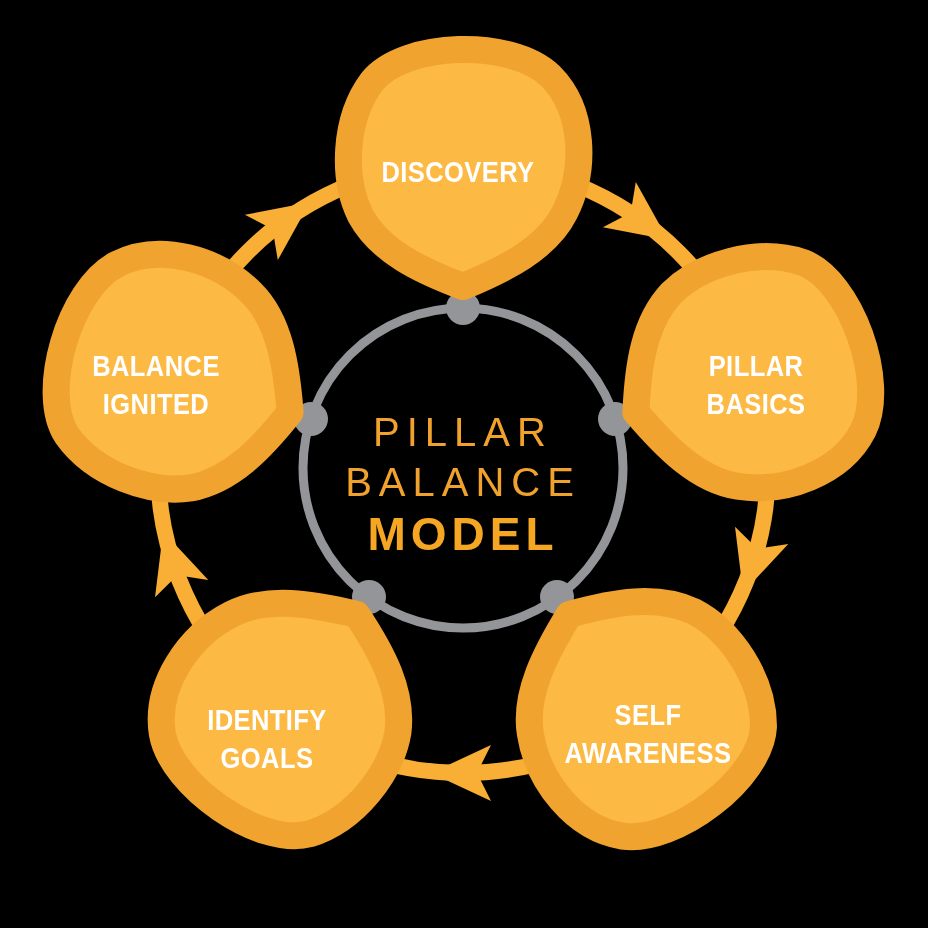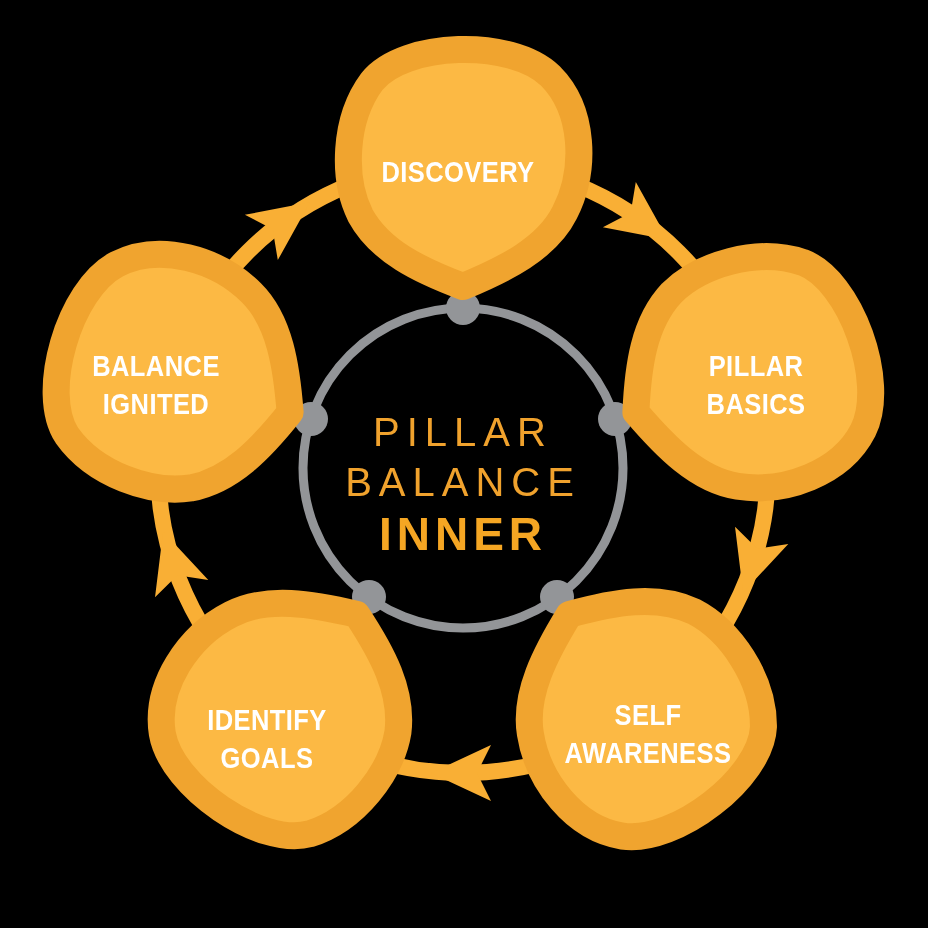--- a/index.html
+++ b/index.html
@@ -110,21 +110,21 @@
     <g transform="translate(173,562) rotate(252)">
       <path d="M 32 0 L -28 28 L -14 0 L -28 -28 Z" fill="#F9AF35"></path>
     </g>
   </svg>
 
   <div class="overlay">
 
     <div class="center-title">
       <div class="title-thin" style="color: rgb(240, 162, 45);">PILLAR</div>
       <div class="title-thin" style="color: rgb(240, 162, 45);">BALANCE</div>
-      <div class="title-bold" style="color: rgb(245, 166, 35);">INNER</div>
+      <div class="title-bold" style="color: rgb(245, 166, 35);">MODEL</div>
     </div>
 
     <div class="blob-label" style="left: 458px; top: 172px; color: rgb(255, 255, 255);">
       <div>DISCOVERY</div>
     </div>
 
     <div class="blob-label" style="left: 756px; top: 385px; color: rgb(255, 255, 255);">
       <div>PILLAR</div>
       <div>BASICS</div>
     </div>

